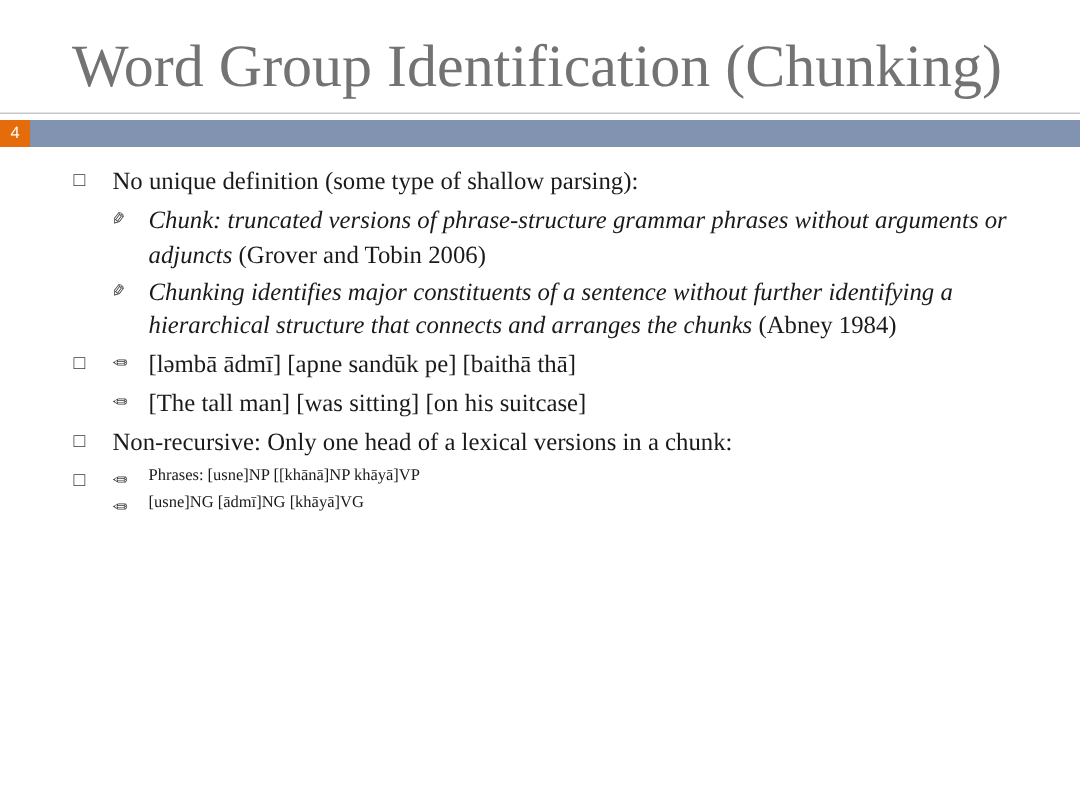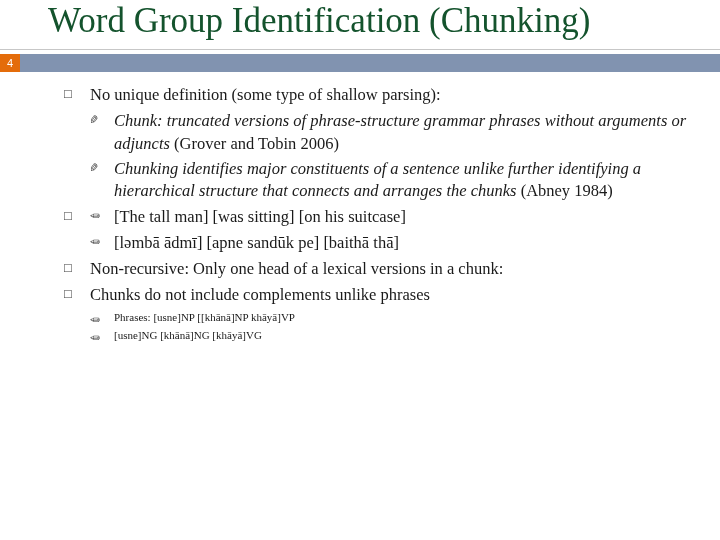--- a/index.html
+++ b/index.html
@@ -10,24 +10,24 @@
     font-family: "Times New Roman", Times, serif;
     color: #1a1a1a;
     overflow: hidden;
   }
   .slide {
     width: 100%;
     height: 100%;
     position: relative;
   }
   .title {
-    font-size: 35px;
+    font-size: 40px;
     font-weight: normal;
-    color: #14532d;
-    padding: 1px 0 8px 48px;
+    color: #737373;
+    padding: 20px 0 8px 48px;
     border-bottom: 1px solid #c7c7c7;
   }
   .band-row {
     display: flex;
     align-items: stretch;
     height: 18px;
     margin-top: 4px;
   }
   .page-badge {
     background: #e46c0a;
@@ -37,21 +37,21 @@
     width: 20px;
     display: flex;
     align-items: center;
     justify-content: center;
   }
   .band {
     flex: 1;
     background: #8193b0;
   }
   .content {
-    padding: 12px 28px 0 64px;
+    padding: 12px 28px 0 49px;
     font-size: 16.5px;
     line-height: 1.35;
   }
   ul { list-style: none; }
   .lvl1 > li {
     position: relative;
     padding-left: 26px;
     margin-bottom: 3px;
   }
   .lvl1 > li::before {
@@ -105,42 +105,41 @@
   <div class="content">
     <ul class="lvl1">
 
       <li>
         <span>No unique definition (some type of shallow parsing):</span>
         <ul class="lvl2">
           <li class="italic-block">
             <span>Chunk: truncated versions of phrase-structure grammar phrases without arguments or adjuncts </span><span class="roman">(Grover and Tobin 2006)</span>
           </li>
           <li class="italic-block">
-            <span>Chunking identifies major constituents of a sentence unlike further identifying a hierarchical structure that connects and arranges the chunks </span><span class="roman">(Abney 1984)</span>
+            <span>Chunking identifies major constituents of a sentence without further identifying a hierarchical structure that connects and arranges the chunks </span><span class="roman">(Abney 1984)</span>
           </li>
         </ul>
       </li>
 
       <li>
         <ul class="lvl2 lvl2b">
+          <li>[ləmbā ādmī] [apne sandūk pe] [baithā thā]</li>
           <li>[The tall man] [was sitting] [on his suitcase]</li>
-          <li>[ləmbā ādmī] [apne sandūk pe] [baithā thā]</li>
         </ul>
       </li>
 
       <li>
         <span>Non-recursive: Only one head of a lexical versions in a chunk:</span>
         <ul class="lvl2 lvl2b">
         </ul>
       </li>
 
       <li>
-        <span>Chunks do not include complements unlike phrases</span>
         <ul class="lvl2 lvl2b sm">
           <li>Phrases: [usne]NP [[khānā]NP khāyā]VP</li>
-          <li>[usne]NG [khānā]NG [khāyā]VG</li>
+          <li>[usne]NG [ādmī]NG [khāyā]VG</li>
         </ul>
       </li>
 
     </ul>
   </div>
 
 </div>
 
 </body></html>

